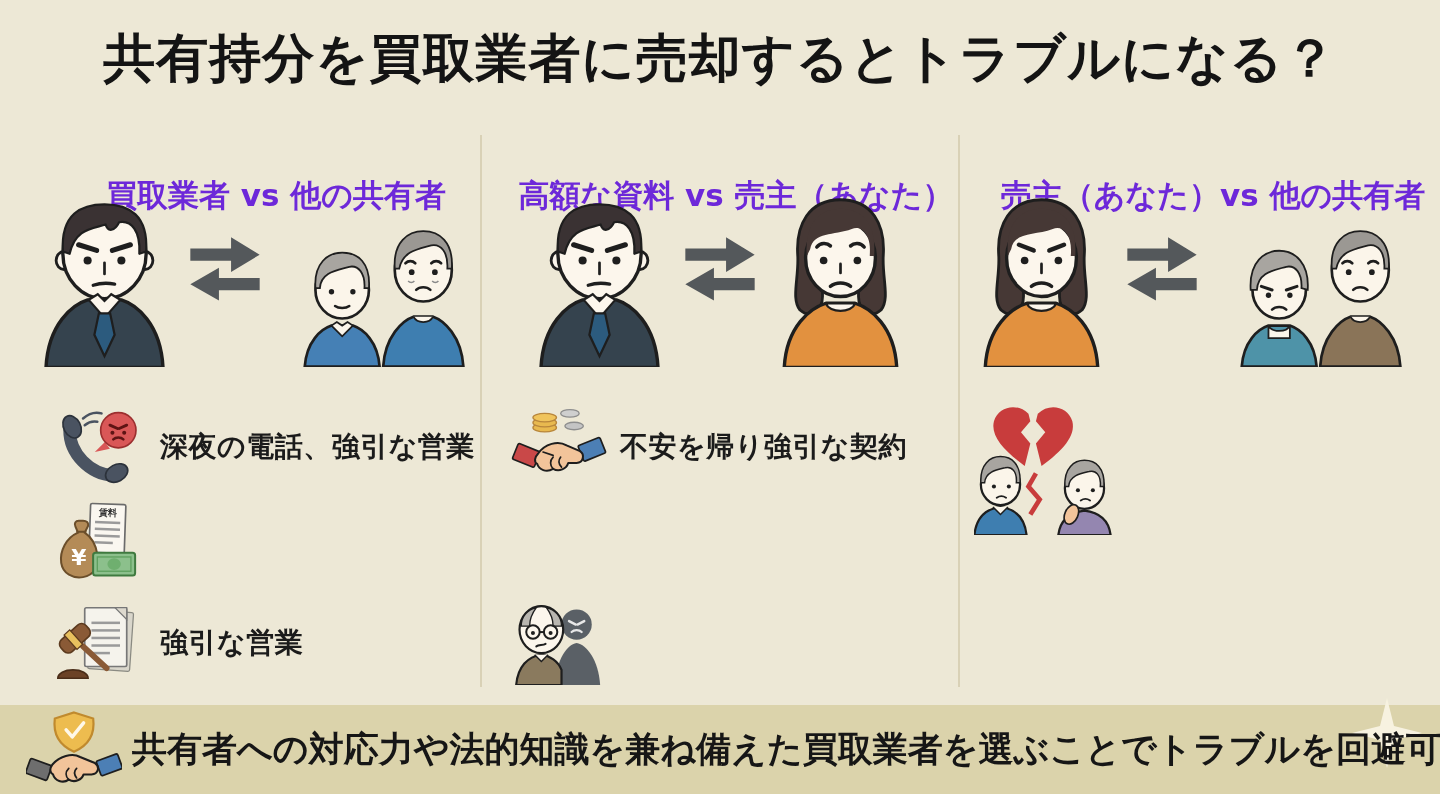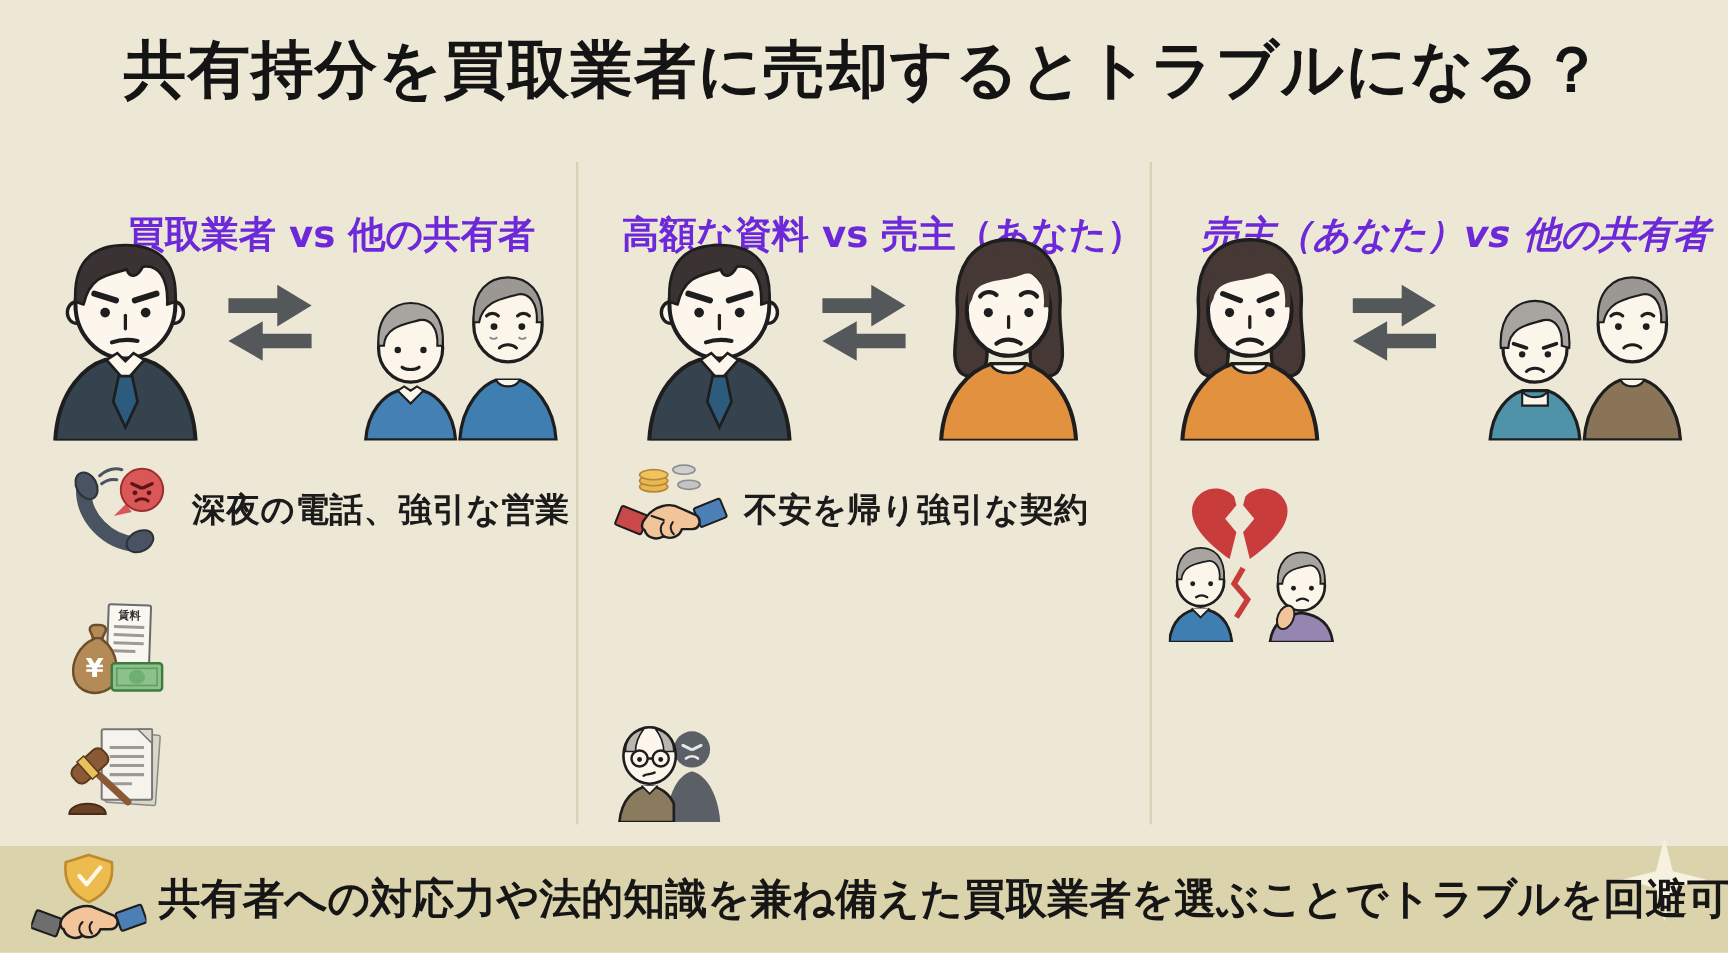--- a/index.html
+++ b/index.html
@@ -14,21 +14,21 @@
     text-align:center; font-size:52px; font-weight:900;
     letter-spacing:1px; color:#141414;
   }
   .divider {
     position:absolute; top:135px; height:552px; width:2px;
     background:#C9BD9D; opacity:.55;
   }
   .column { position:absolute; top:133px; height:560px; }
   .col1 { left:40px;  width:440px; }
   .col2 { left:500px; width:440px; }
-  .col3 { left:966px; width:462px;font-style:italic; }
+  .col3 { left:966px; width:462px; }
   .col-header {
     position:absolute; top:0; left:16px; width:100%;
     text-align:center; font-size:31px; font-weight:800;
     white-space:nowrap; color:#6d28d9;margin-top:42px;
   }
   .figures {
     position:absolute; top:52px; left:0; width:100%; height:182px;
     display:flex; justify-content:center; align-items:flex-end; gap:14px;
   }
   .figures svg { display:block; }
@@ -41,21 +41,21 @@
     display:flex; align-items:center; gap:10px;
   }
   .item-icon { flex:0 0 auto; }
   .item-icon svg { display:block; }
   .icon-sm svg { width:102px; height:84px; }
   .icon-lg svg { width:150px; height:140px; }
   .item-label {
     font-size:28px; font-weight:800; color:#1b1b1b;
     white-space:nowrap; letter-spacing:.5px;
   }
-  .it1 { top:250px; } .it2 { top:366px; } .it3 { top:468px; }
+  .it1 { top:272px; } .it2 { top:366px; } .it3 { top:468px; }
   .it-single { top:262px; }
   .footer {
     position:absolute; left:0; top:705px; width:1440px; height:89px;
     background:#DBD3AB; display:flex; align-items:center;
     padding-left:26px; gap:10px;
   }
   .footer-icon svg { width:96px; height:80px; display:block; }
   .footer-text {
     position:relative; z-index:2; font-size:35px; font-weight:900;
     color:#161616; white-space:nowrap; letter-spacing:0;
@@ -186,20 +186,21 @@
           <line x1="46" y1="53" x2="80" y2="53" stroke="#9a9a9a" stroke-width="3"></line>
           <line x1="46" y1="62" x2="68" y2="62" stroke="#9a9a9a" stroke-width="3"></line>
           <line x1="36" y1="54" x2="64" y2="80" stroke="#8A5A36" stroke-width="7" stroke-linecap="round"></line>
           <g transform="rotate(-42 26 44)">
             <rect x="6" y="35" width="40" height="19" rx="7" fill="#8A5A36" stroke="#5C3A1E" stroke-width="2"></rect>
             <rect x="19" y="33" width="9" height="23" fill="#E8C05E" stroke="#5C3A1E" stroke-width="1.5"></rect>
           </g>
           <path d="M6,92 C6,86 14,82 24,82 C34,82 42,86 42,92 Z" fill="#6B4226" stroke="#4a2d18" stroke-width="2"></path>
         </svg>
       </span>
+      <span class="item-label">強引な営業</span>
     </div>
   </section>
 
   <section class="column col2">
     <div class="col-header">高額な資料 vs 売主（あなた）</div>
 
     <div class="figures">
       <span class="fig-person">
         <svg viewBox="0 0 120 155">
           <ellipse cx="24" cy="60" rx="7" ry="8" fill="#FCF6EC" stroke="#1e1e1e" stroke-width="2.5"></ellipse>

